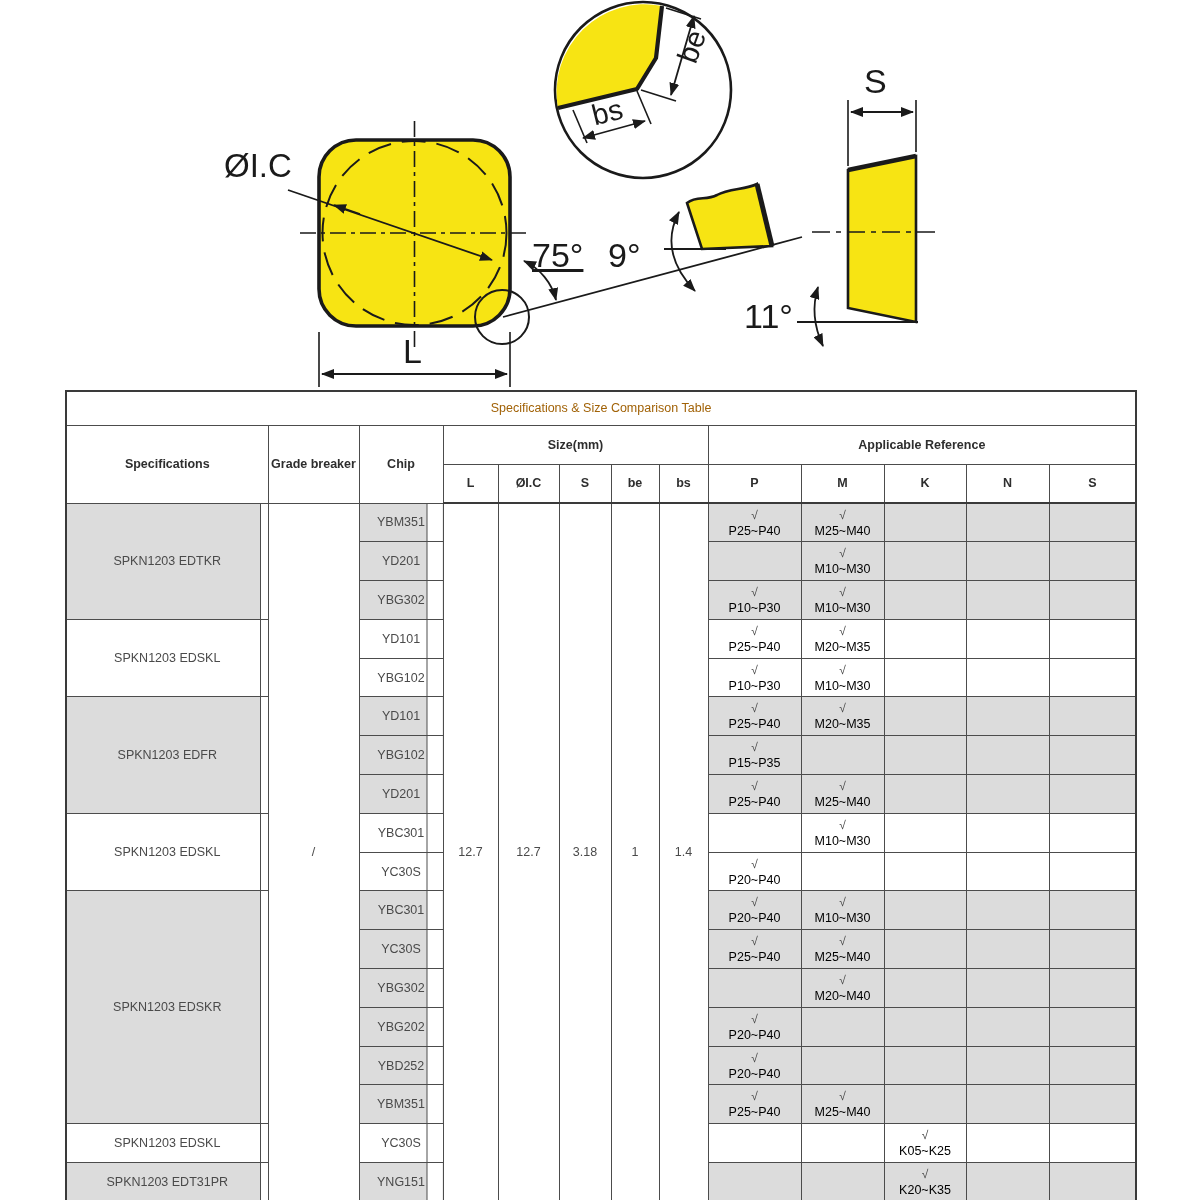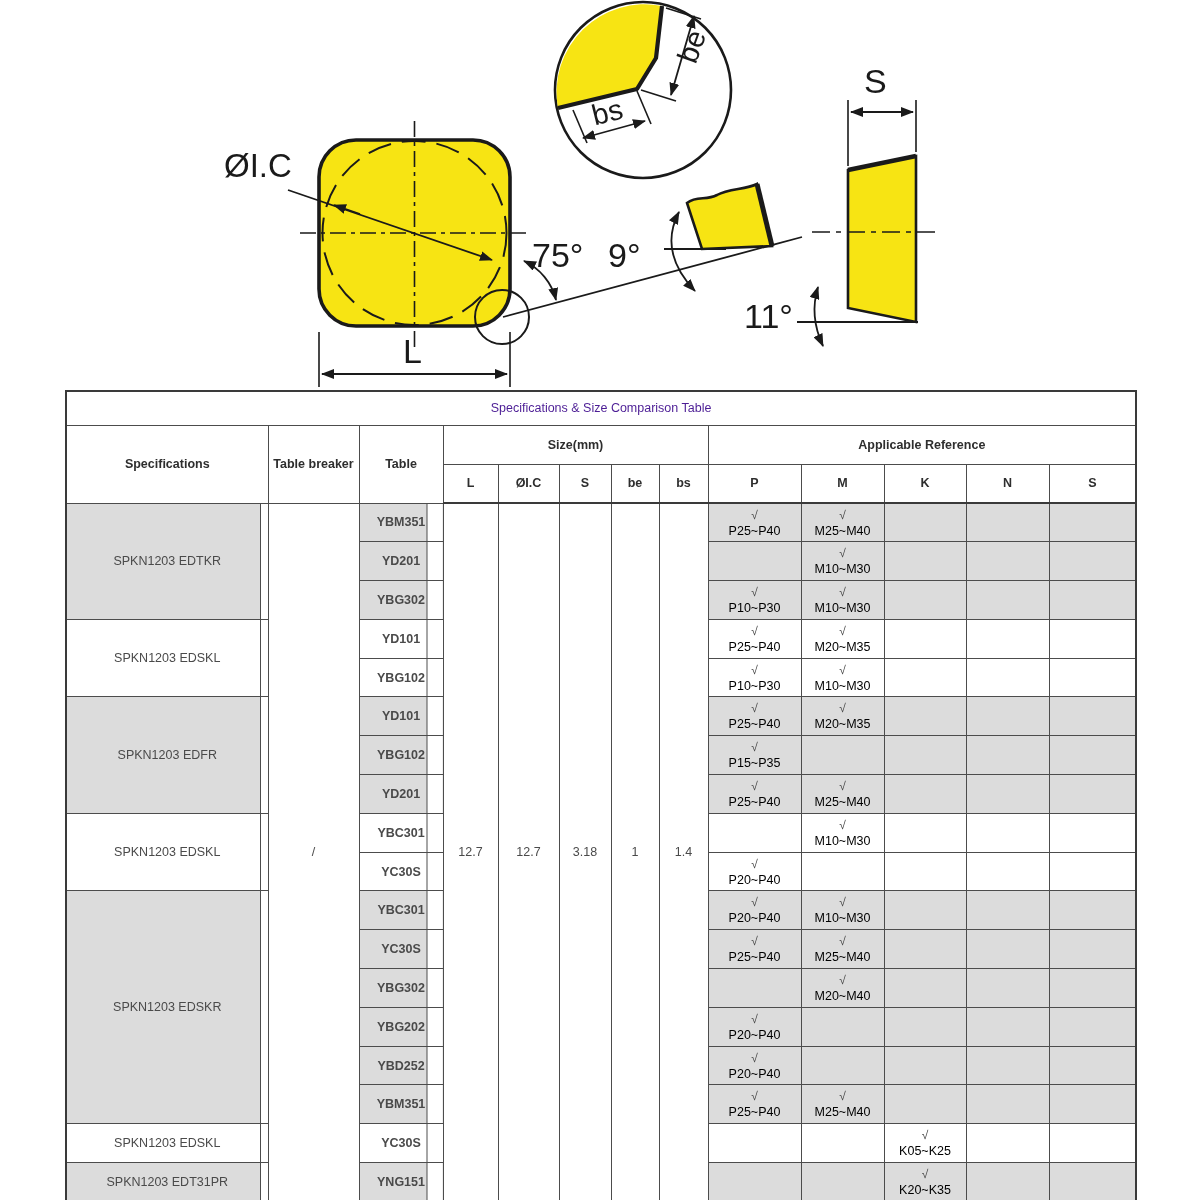--- a/index.html
+++ b/index.html
@@ -22,35 +22,35 @@
     position:absolute;left:65px;top:390px;width:1070px;
     border-collapse:collapse;table-layout:fixed;background:#fff;
     border:2px solid #3a3a3a;color:#4a4a4a;
   }
   table.spec td{
     border:1px solid #4c4c4c;text-align:center;vertical-align:middle;
     padding:0;font-size:12.5px;overflow:hidden;
   }
   tr.trow-title{height:34px;}
   td.title{
-    font-size:21px;color:#4c1d95;border-bottom:2px solid #3a3a3a;background:#fff;
+    font-size:21px;color:#a16207;border-bottom:2px solid #3a3a3a;background:#fff;
   }
   tr.hdr{height:39px;}
   td.hcell{font-weight:bold;font-size:13px;color:#2e2e2e;background:#fff;}
   tr.hdr-sub td{border-bottom:2px solid #3a3a3a;}
   tr.drow{height:38.8px;}
   .g1{--bg:#dcdcdc;}
   .g0{--bg:#ffffff;}
   td.spec-cell{
     background:linear-gradient(to right,var(--bg) 0,var(--bg) 193px,#4c4c4c 193px,#4c4c4c 194px,#fff 194px);
     padding-right:8px;font-size:12.5px;
   }
   td.grade-cell{
     background:linear-gradient(to right,var(--bg) 0,var(--bg) 67px,#4c4c4c 67px,#4c4c4c 68px,#fff 68px);
-    padding-right:16px;font-size:12.5px;font-weight:bold;
+    padding-right:16px;font-size:12.5px;
   }
   td.ref-cell{background:var(--bg);}
   td.plain-cell{background:#fff;font-size:13px;}
   .check{font-size:12px;line-height:16px;color:#4a4a4a;}
   .range{font-size:12.5px;line-height:16px;color:#000000;}
 </style>
 </head>
 <body>
 
 <div class="stage">
@@ -107,21 +107,21 @@
       <line x1="637" y1="91" x2="651" y2="124" stroke="#1a1a1a" stroke-width="1.6"></line>
       <line x1="583" y1="138" x2="645" y2="121" stroke="#1a1a1a" stroke-width="1.8" marker-start="url(#ahr)" marker-end="url(#ah)"></line>
 
       <line x1="666" y1="8" x2="701" y2="19" stroke="#1a1a1a" stroke-width="1.6"></line>
       <line x1="641" y1="90" x2="676" y2="101" stroke="#1a1a1a" stroke-width="1.6"></line>
       <line x1="694" y1="16" x2="671" y2="95" stroke="#1a1a1a" stroke-width="1.8" marker-start="url(#ahr)" marker-end="url(#ah)"></line>
     </svg>
 
     <span class="dlabel" style="left:224px;top:149px;font-size:33px;">ØI.C</span>
     <span class="dlabel" style="left:403px;top:334px;">L</span>
-    <span class="dlabel" style="left:532px;top:238px;">75°</span>
+    <span class="dlabel" style="left:532px;top:238px;text-decoration:underline;">75°</span>
     <span class="dlabel" style="left:608px;top:238px;">9°</span>
     <span class="dlabel" style="left:744px;top:293px;margin-top:6px;">11°</span>
     <span class="dlabel" style="left:864px;top:64px;">S</span>
     <span class="dlabel" style="left:592px;top:98px;font-size:29px;transform:rotate(-14deg);">bs</span>
     <span class="dlabel" style="left:676px;top:32px;font-size:29px;transform:rotate(-70deg);">be</span>
   </div>
 
   <table class="spec">
     <colgroup>
       <col style="width:202px">
@@ -137,22 +137,22 @@
         <col style="width:82px">
         <col style="width:83px">
         <col style="width:87px">
     </colgroup>
     <tbody>
       <tr class="trow-title">
         <td class="title" colspan="13">Specifications &amp; Size Comparison Table</td>
       </tr>
       <tr class="hdr">
         <td class="hcell" rowspan="2">Specifications</td>
-        <td class="hcell" rowspan="2">Table breaker</td>
-        <td class="hcell" rowspan="2">Table</td>
+        <td class="hcell" rowspan="2">Grade breaker</td>
+        <td class="hcell" rowspan="2">Chip</td>
         <td class="hcell" colspan="5">Size(mm)</td>
         <td class="hcell" colspan="5">Applicable Reference</td>
       </tr>
       <tr class="hdr hdr-sub" id="subhdr">
           <td class="hcell">L</td>
           <td class="hcell">ØI.C</td>
           <td class="hcell">S</td>
           <td class="hcell">be</td>
           <td class="hcell">bs</td>
           <td class="hcell">P</td>

